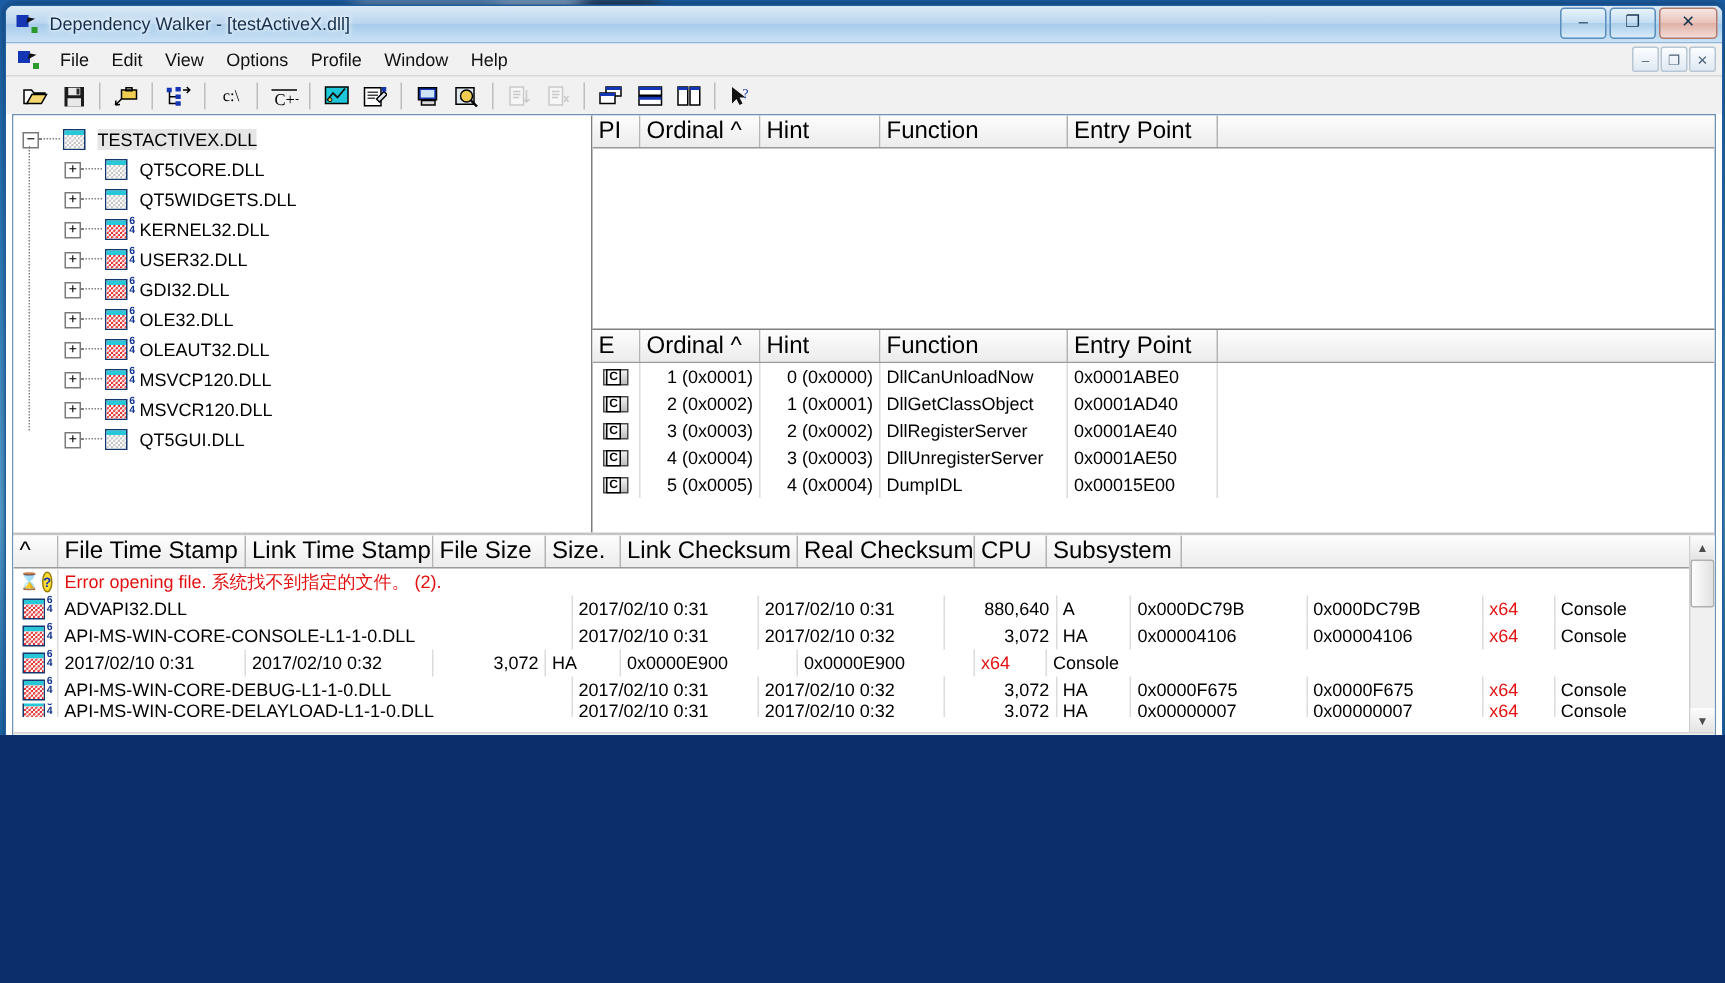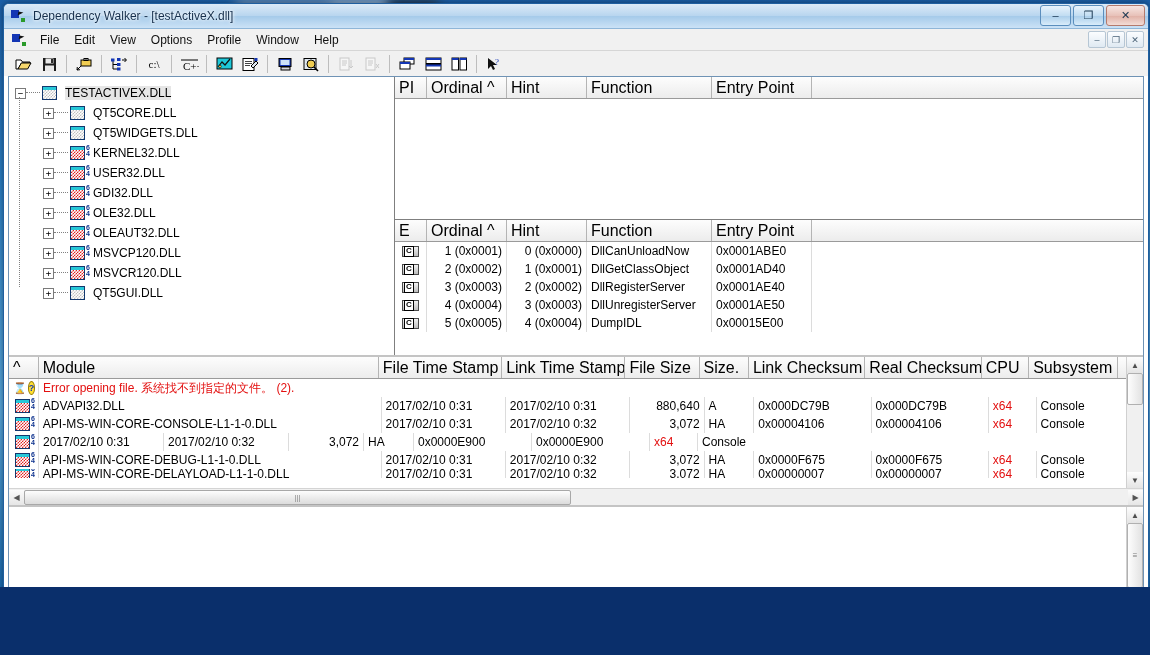--- a/index.html
+++ b/index.html
@@ -4,21 +4,21 @@
 <style>
   html, body {
     margin: 0; padding: 0;
     width: 1150px; height: 655px;
     overflow: hidden;
     background: #0a2f6b;
     font-family: "Liberation Sans", sans-serif;
   }
   #root {
     position: relative;
-    width: 1150px; height: 587px;
+    width: 1150px; height: 490px;
     background: linear-gradient(180deg,#1b5fa8 0%, #2a7ec4 30%, #59a8dd 70%, #1b6bb0 100%);
     overflow: hidden;
   }
   
   .wall-blur { position:absolute; filter: blur(6px); opacity:.85; }
   .wb1 { left:330px; top:0; width:60px; height:26px; background:#cfd6dc; }
   .wb2 { left:388px; top:0; width:50px; height:26px; background:#2b2f33; }
   .wb3 { left:236px; top:0; width:96px; height:22px; background:#8fa8c4; }
   .wb4 { left:0px;  top:643px; width:1150px; height:12px; background:#0c4f9e; }
 
@@ -630,21 +630,20 @@
                 </div>
             </div>
 
           </div>
         </div>
 
         <div class="lower">
           <div class="modwrap">
             <div class="lvhead" id="mod-head" style="padding-right:17px;">
                 <div class="hc" style="width:30px">^</div>
-                <div class="hc" style="width:345px">Module</div>
                 <div class="hc" style="width:125px">File Time Stamp</div>
                 <div class="hc" style="width:125px">Link Time Stamp</div>
                 <div class="hc" style="width:75px">File Size</div>
                 <div class="hc" style="width:50px">Size.</div>
                 <div class="hc" style="width:118px">Link Checksum</div>
                 <div class="hc" style="width:118px">Real Checksum</div>
                 <div class="hc" style="width:48px">CPU</div>
                 <div class="hc" style="width:90px">Subsystem</div>
                 <div class="hc fill"></div>
               </div>

